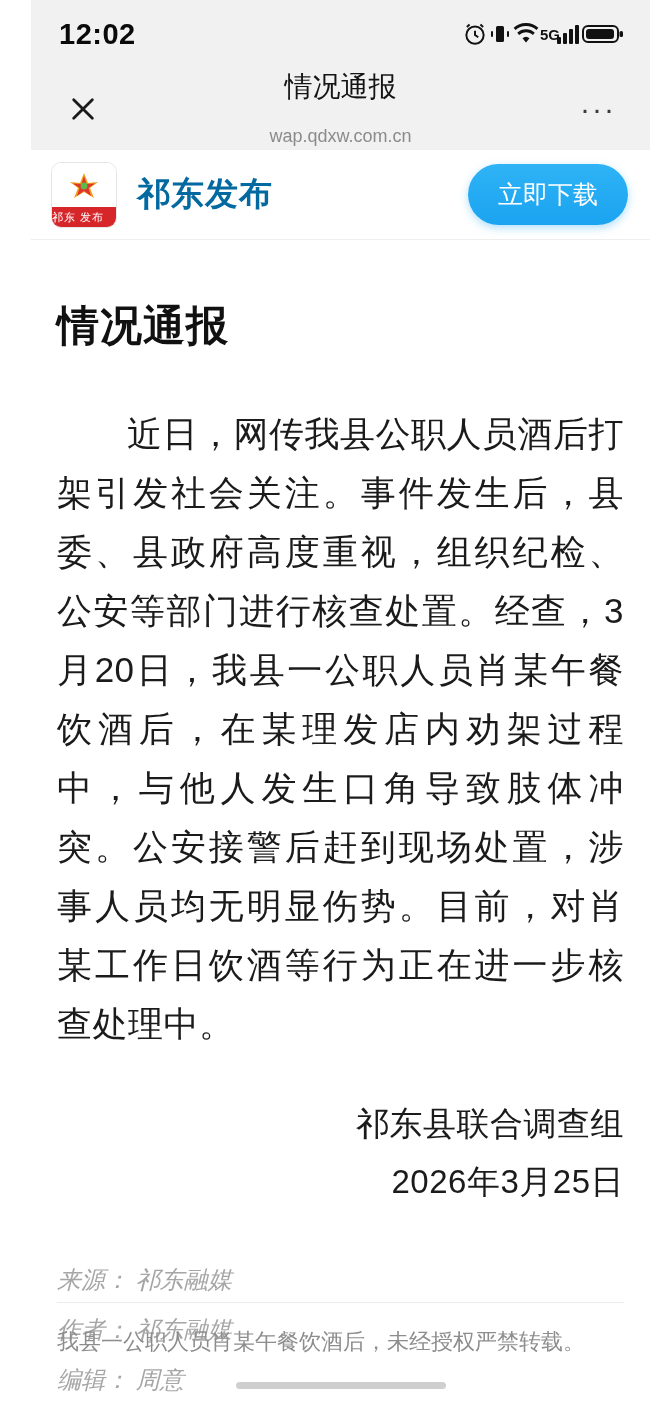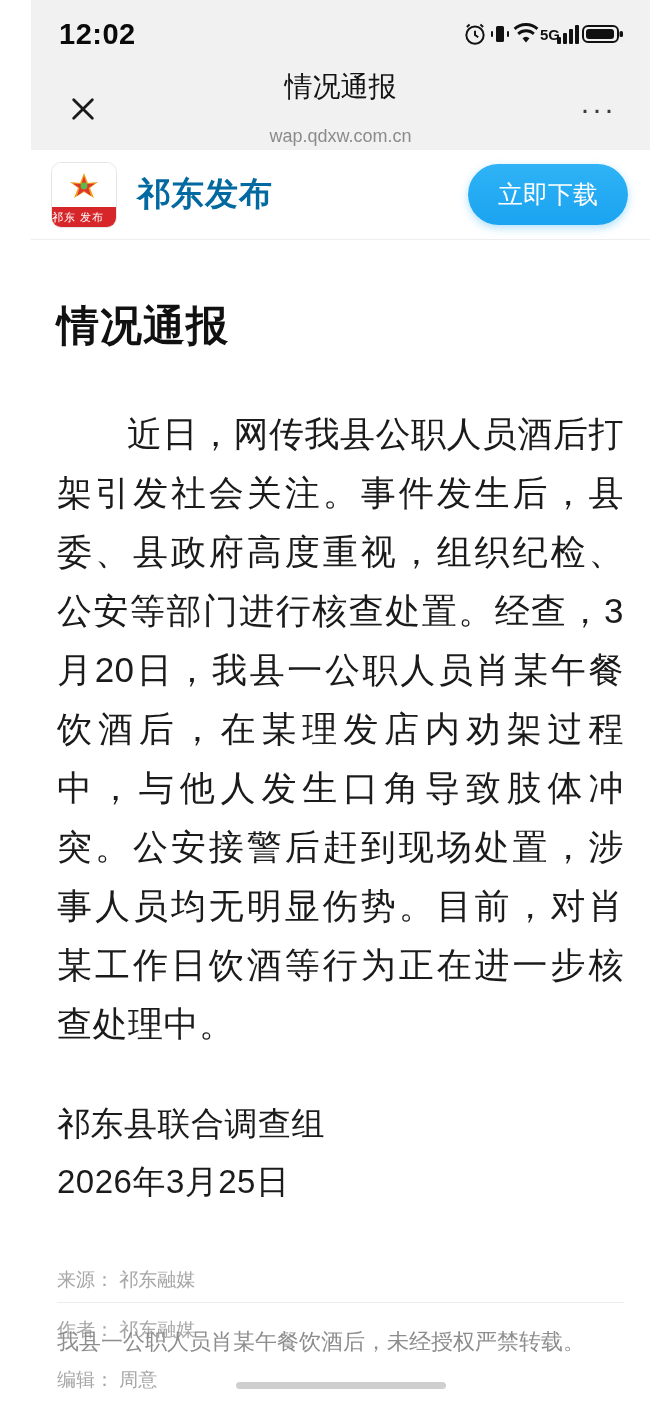--- a/index.html
+++ b/index.html
@@ -193,33 +193,34 @@
     margin-top: 50px;
     font-size: 35px;
     line-height: 59px;
     color: #1b1b1b;
     text-indent: 70px;
     text-align: justify;
     letter-spacing: 0.5px;
   }
   .sign {
     margin-top: 42px;
-    text-align: left;
+    text-align: right;
     font-size: 33px;
     line-height: 58px;
     color: #1b1b1b;
     letter-spacing: 0.5px;
   }
   .credits {
     margin-top: 44px;
   }
   .credit-line {
-    font-size: 19px;
+    font-size: 24px;
     color: #a6a6a6;
     line-height: 50px;
+    font-style: italic;
   }
   .footnote {
     position: absolute;
     left: 26px;
     right: 26px;
     bottom: 46px;
     font-size: 22px;
     color: #8d8d8d;
     border-top: 1px solid #ececec;
     padding-top: 24px;

